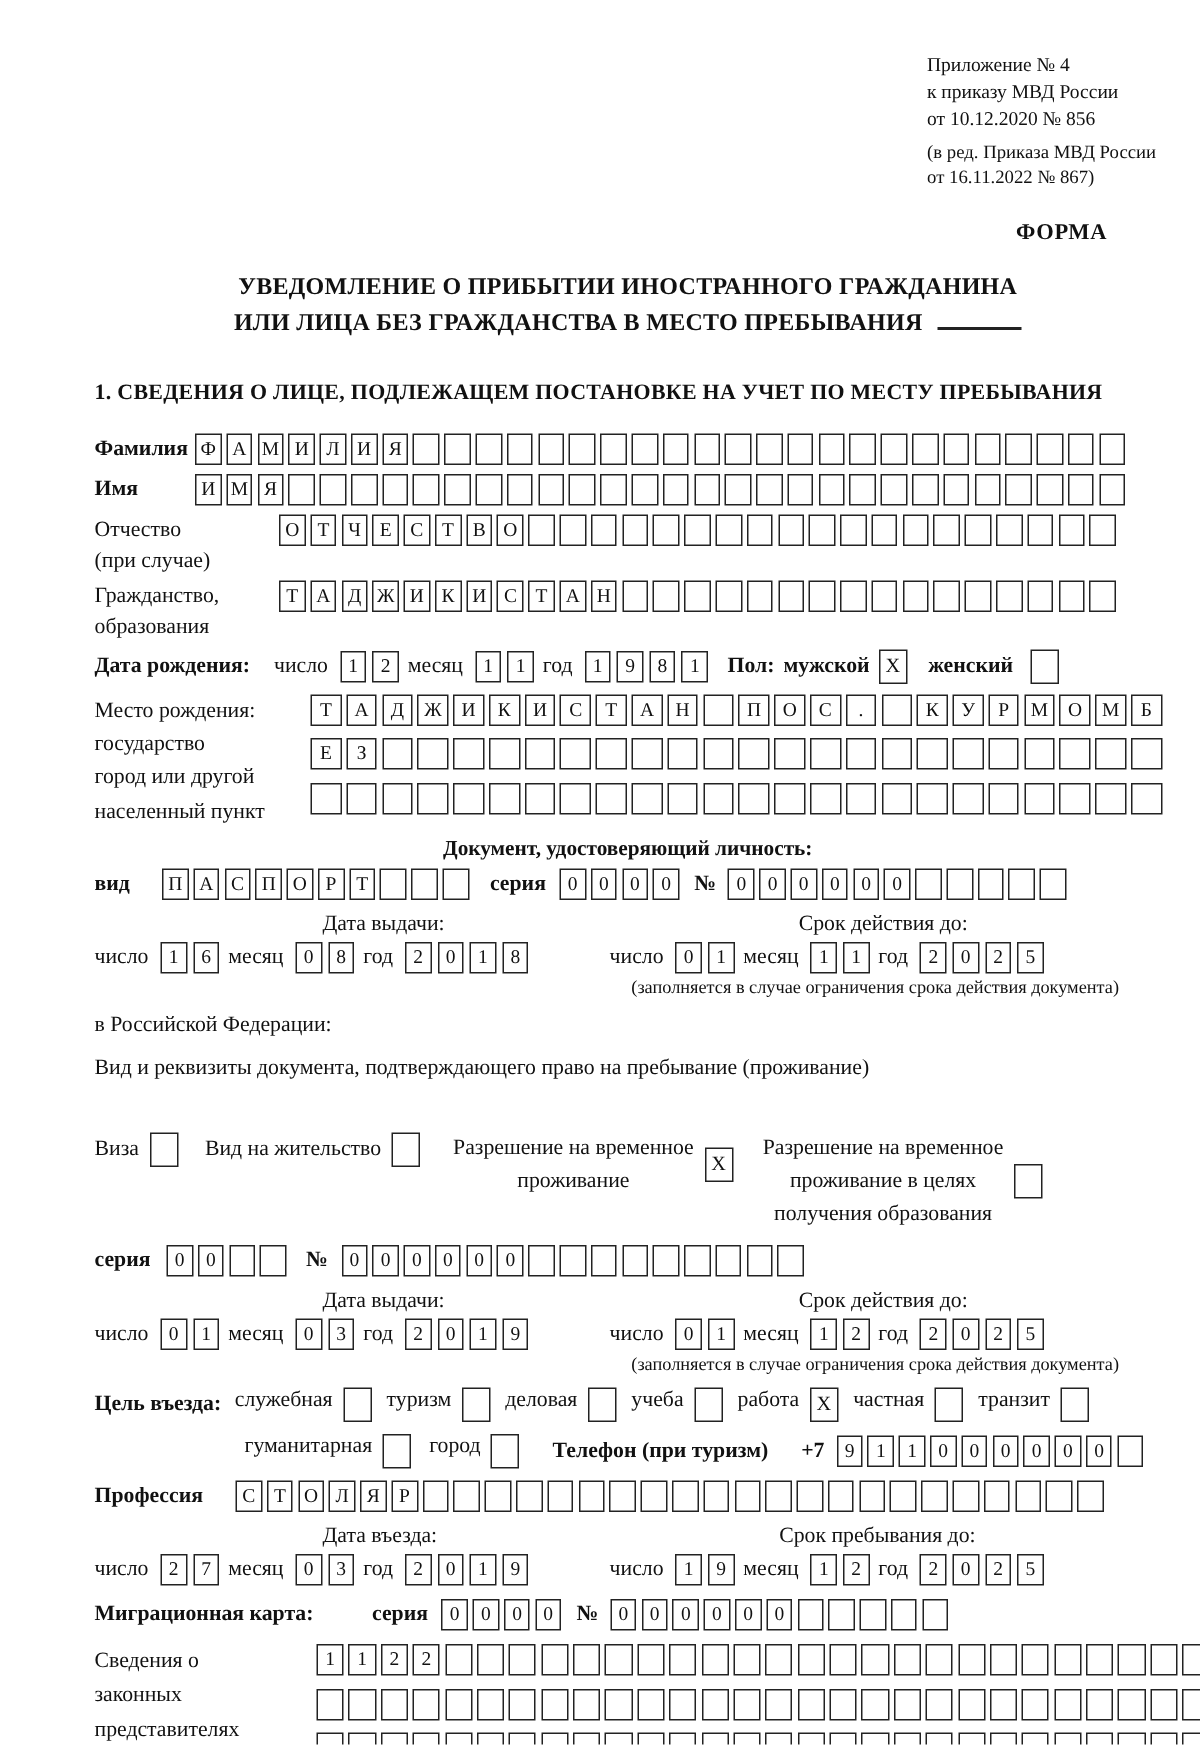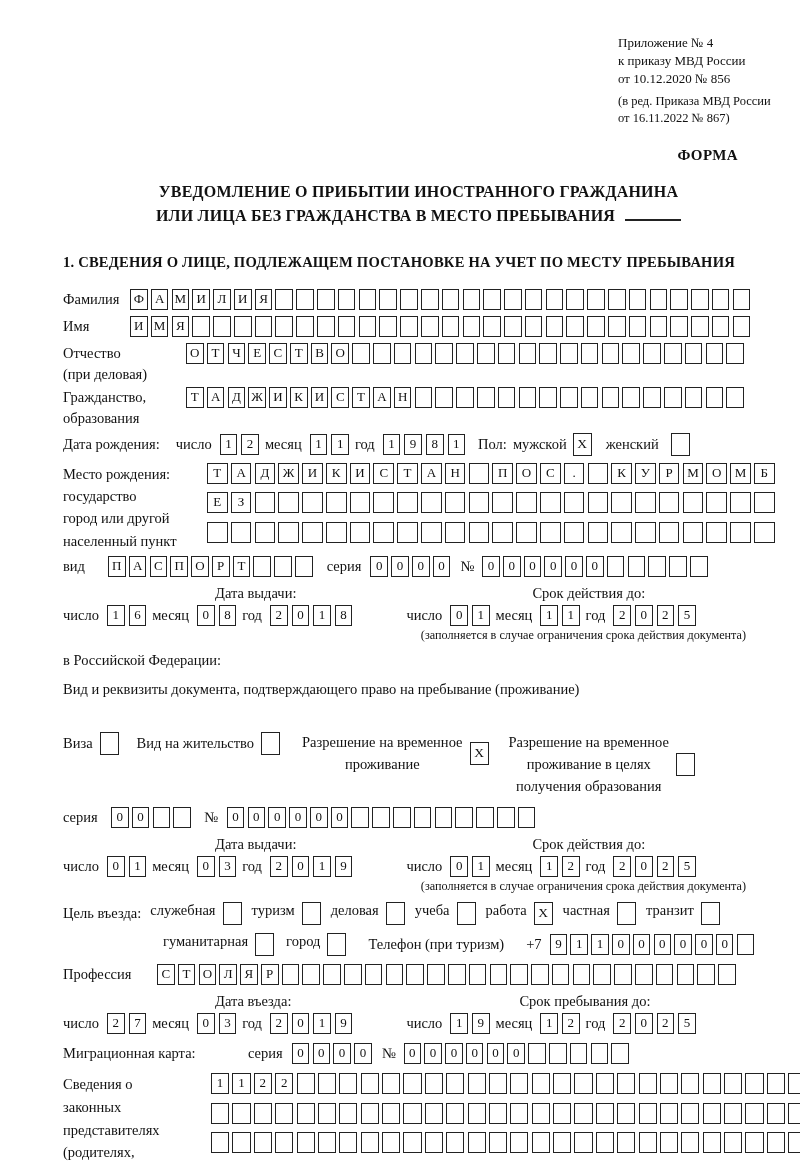--- a/index.html
+++ b/index.html
@@ -11,21 +11,21 @@
   .edition{margin-left:555px;font-size:12.5px;line-height:1.35;margin-top:5px;}
   .forma{text-align:right;padding-right:36px;font-weight:bold;font-size:15px;margin-top:20px;letter-spacing:.4px;}
 
   
   .title{text-align:center;font-weight:bold;font-size:16px;line-height:1.5;margin-top:16px;letter-spacing:.2px;}
   .uline{display:inline-block;width:56px;border-bottom:2px solid #222;margin-left:10px;height:14px;}
   .sect{font-weight:bold;font-size:14.6px;margin-top:26px;letter-spacing:.2px;white-space:nowrap;}
 
   
   .row{display:flex;align-items:flex-start;margin-top:6px;}
-  .lbl{font-size:14.5px;line-height:21px;flex:0 0 auto;}
+  .lbl{font-size:14.5px;line-height:21px;flex:0 0 auto;font-weight:bold;}
   .lbl2{font-size:14.5px;line-height:21px;}
   .cells{display:flex;gap:3.2px;flex:0 0 auto;}
   .cell{box-sizing:border-box;display:inline-block;width:17.6px;height:21px;border:1.6px solid #222;
         font-size:13px;line-height:18px;text-align:center;background:#fff;}
   .wide .cell{width:20.6px;}
   .rep  .cell{width:18.2px;}
   .box{box-sizing:border-box;display:inline-block;width:19px;height:23px;border:1.6px solid #222;
        font-size:13.5px;line-height:20px;text-align:center;flex:0 0 auto;}
 
   
@@ -133,21 +133,21 @@
         <span class="cell"></span>
         <span class="cell"></span>
         <span class="cell"></span>
         <span class="cell"></span>
       </span>
   </div>
 
   <div class="row">
     <span style="width:123px;flex:0 0 auto;">
       <span class="lbl2" style="display:block;">Отчество</span>
-      <span class="lbl2" style="display:block;">(при деловая)</span>
+      <span class="lbl2" style="display:block;">(при случае)</span>
     </span>
     <span class="cells">
         <span class="cell">О</span>
         <span class="cell">Т</span>
         <span class="cell">Ч</span>
         <span class="cell">Е</span>
         <span class="cell">С</span>
         <span class="cell">Т</span>
         <span class="cell">В</span>
         <span class="cell">О</span>
@@ -319,20 +319,21 @@
           <span class="cell"></span>
           <span class="cell"></span>
           <span class="cell"></span>
           <span class="cell"></span>
           <span class="cell"></span>
           <span class="cell"></span>
         </span>
     </span>
   </div>
 
+  <div class="center-b">Документ, удостоверяющий личность:</div>
 
   <div class="row" style="margin-top:4px;align-items:center;">
     <span class="lbl" style="width:45px;">вид</span>
     <span class="cells">
         <span class="cell">П</span>
         <span class="cell">А</span>
         <span class="cell">С</span>
         <span class="cell">П</span>
         <span class="cell">О</span>
         <span class="cell">Р</span>

